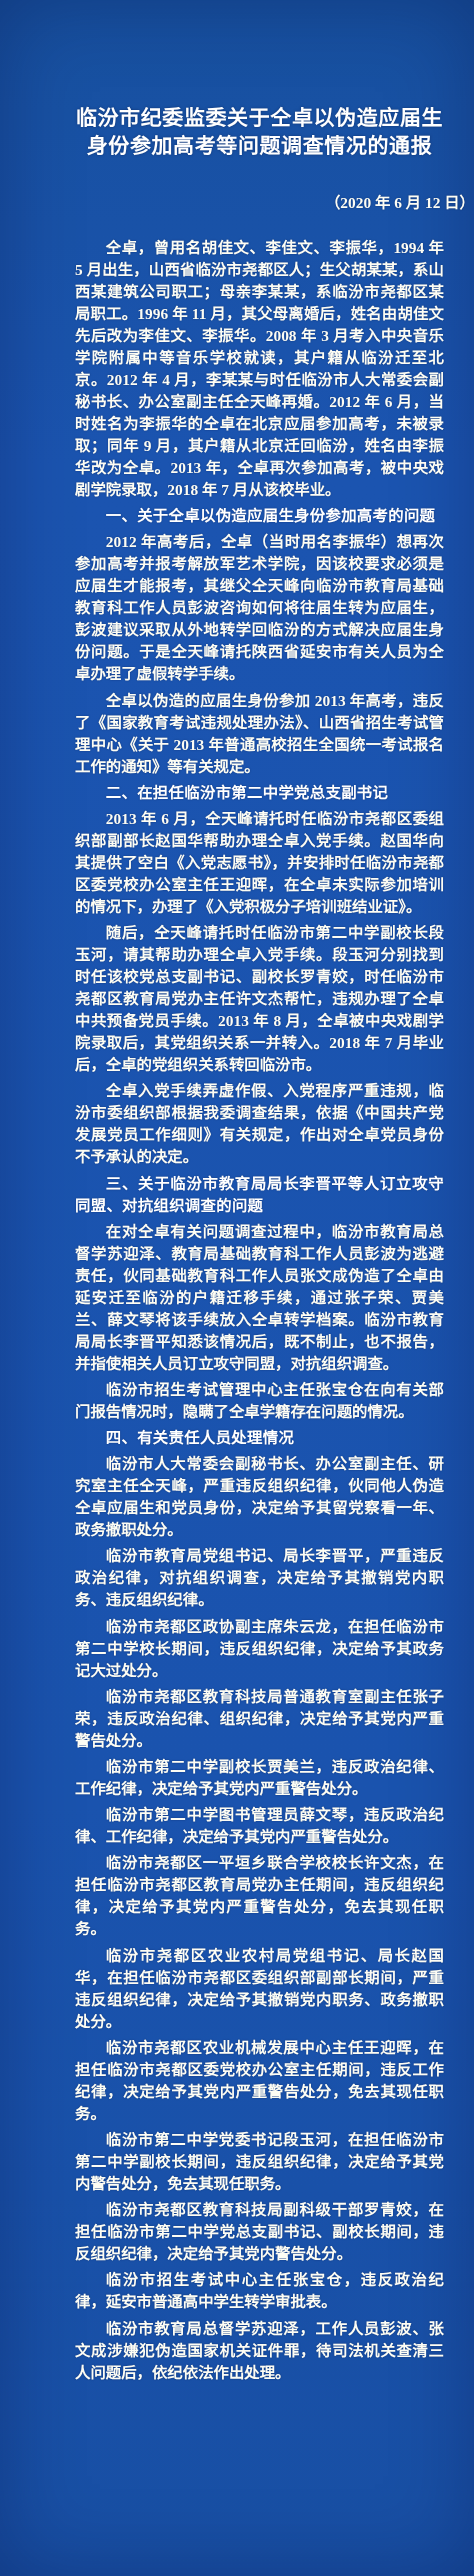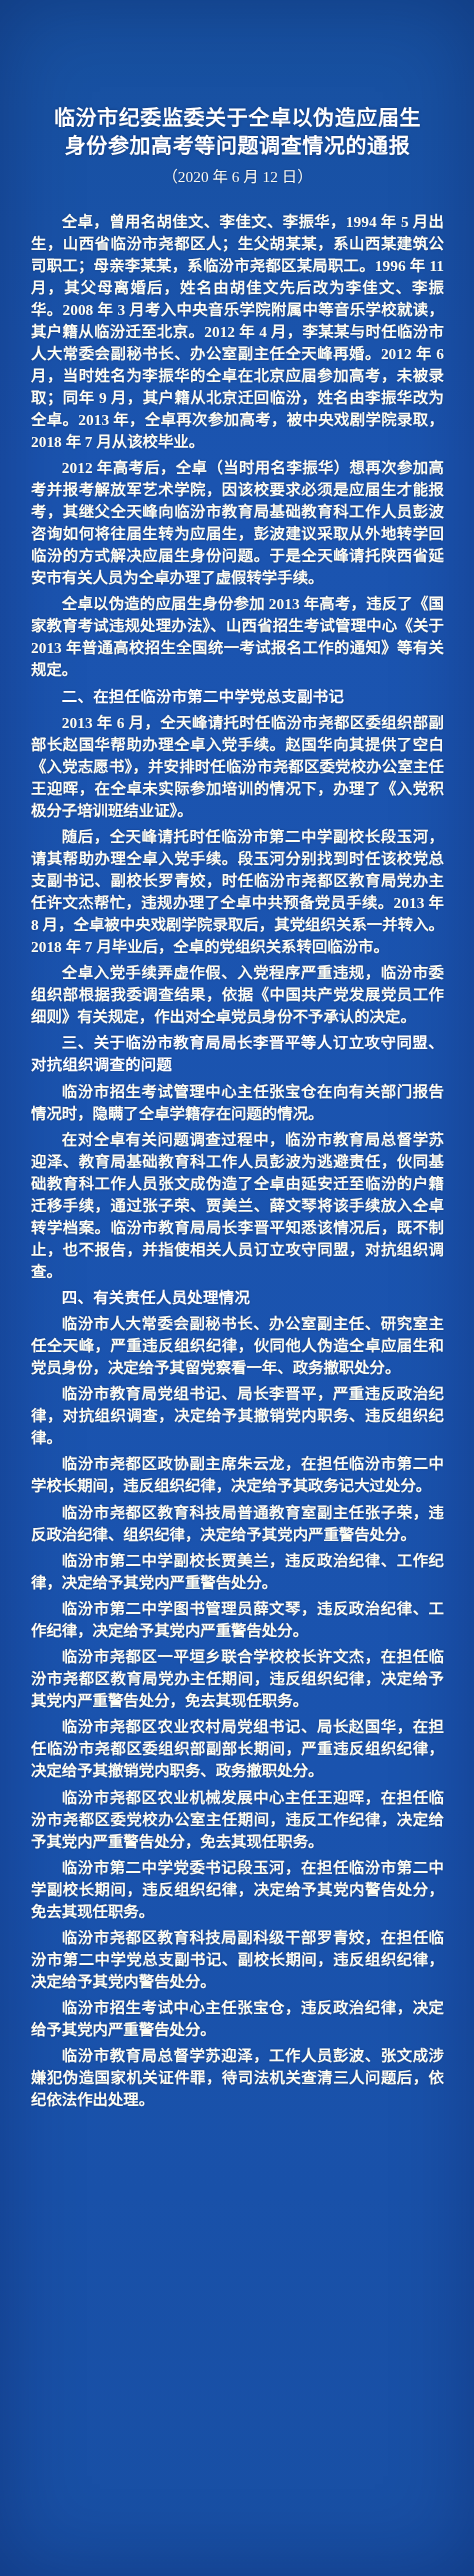--- a/index.html
+++ b/index.html
@@ -7,36 +7,37 @@
     position: relative;
     width: 475px;
     height: 2576px;
     background-color: #1a52ab;
     background-image: linear-gradient(180deg, #17509f 0%, #1b54b0 18%, #1a53ae 70%, #184fa4 100%);
     box-shadow: inset 0 0 83px rgba(0,0,45,.28);
     overflow: hidden;
     box-sizing: border-box;
     font-family: "Liberation Serif", "DejaVu Serif", serif;
     color: #fdfdf4;
+    padding-left: 44px;
   }
   .title {
     margin: 104px 21.4px 0;
     text-align: center;
     font-size: 21px;
     line-height: 28px;
     font-weight: bold;
     color: #ffffff;
     letter-spacing: 0.6px;
     text-shadow: 0 0 2.4px rgba(6,18,58,.5);
   }
   .date {
-    margin-top: 4px;
-    text-align: center;
+    margin-top: 30px;
+    text-align: right;
     font-size: 15.4px;
-    font-weight: normal;
+    font-weight: bold;
     color: #fdfdf4;
     text-shadow: 0 0 1.8px rgba(6,18,58,.45);
   }
   .doc-body {
     margin: 25px 31px 0;
     font-size: 15.4px;
     line-height: 22px;
     font-weight: bold;
     text-align: justify;
     text-justify: inter-ideograph;
@@ -49,38 +50,39 @@
 <body>
 
 <div class="page">
   <h1 class="title">
     <span>临汾市纪委监委关于仝卓以伪造应届生</span><br>
     <span>身份参加高考等问题调查情况的通报</span>
   </h1>
   <div class="date">（2020 年 6 月 12 日）</div>
   <div class="doc-body" id="doc-body">
       <p class="para">仝卓，曾用名胡佳文、李佳文、李振华，1994 年 5 月出生，山西省临汾市尧都区人；生父胡某某，系山西某建筑公司职工；母亲李某某，系临汾市尧都区某局职工。1996 年 11 月，其父母离婚后，姓名由胡佳文先后改为李佳文、李振华。2008 年 3 月考入中央音乐学院附属中等音乐学校就读，其户籍从临汾迁至北京。2012 年 4 月，李某某与时任临汾市人大常委会副秘书长、办公室副主任仝天峰再婚。2012 年 6 月，当时姓名为李振华的仝卓在北京应届参加高考，未被录取；同年 9 月，其户籍从北京迁回临汾，姓名由李振华改为仝卓。2013 年，仝卓再次参加高考，被中央戏剧学院录取，2018 年 7 月从该校毕业。</p>
+      <p class="heading">一、关于仝卓以伪造应届生身份参加高考的问题</p>
       <p class="para">2012 年高考后，仝卓（当时用名李振华）想再次参加高考并报考解放军艺术学院，因该校要求必须是应届生才能报考，其继父仝天峰向临汾市教育局基础教育科工作人员彭波咨询如何将往届生转为应届生，彭波建议采取从外地转学回临汾的方式解决应届生身份问题。于是仝天峰请托陕西省延安市有关人员为仝卓办理了虚假转学手续。</p>
       <p class="para">仝卓以伪造的应届生身份参加 2013 年高考，违反了《国家教育考试违规处理办法》、山西省招生考试管理中心《关于 2013 年普通高校招生全国统一考试报名工作的通知》等有关规定。</p>
       <p class="heading">二、在担任临汾市第二中学党总支副书记</p>
       <p class="para">2013 年 6 月，仝天峰请托时任临汾市尧都区委组织部副部长赵国华帮助办理仝卓入党手续。赵国华向其提供了空白《入党志愿书》，并安排时任临汾市尧都区委党校办公室主任王迎晖，在仝卓未实际参加培训的情况下，办理了《入党积极分子培训班结业证》。</p>
       <p class="para">随后，仝天峰请托时任临汾市第二中学副校长段玉河，请其帮助办理仝卓入党手续。段玉河分别找到时任该校党总支副书记、副校长罗青姣，时任临汾市尧都区教育局党办主任许文杰帮忙，违规办理了仝卓中共预备党员手续。2013 年 8 月，仝卓被中央戏剧学院录取后，其党组织关系一并转入。2018 年 7 月毕业后，仝卓的党组织关系转回临汾市。</p>
       <p class="para">仝卓入党手续弄虚作假、入党程序严重违规，临汾市委组织部根据我委调查结果，依据《中国共产党发展党员工作细则》有关规定，作出对仝卓党员身份不予承认的决定。</p>
       <p class="heading">三、关于临汾市教育局局长李晋平等人订立攻守同盟、对抗组织调查的问题</p>
+      <p class="para">在对仝卓有关问题调查过程中，临汾市教育局总督学苏迎泽、教育局基础教育科工作人员彭波为逃避责任，伙同基础教育科工作人员张文成伪造了仝卓由延安迁至临汾的户籍迁移手续，通过张子荣、贾美兰、薛文琴将该手续放入仝卓转学档案。临汾市教育局局长李晋平知悉该情况后，既不制止，也不报告，并指使相关人员订立攻守同盟，对抗组织调查。</p>
       <p class="para">临汾市招生考试管理中心主任张宝仓在向有关部门报告情况时，隐瞒了仝卓学籍存在问题的情况。</p>
-      <p class="para">在对仝卓有关问题调查过程中，临汾市教育局总督学苏迎泽、教育局基础教育科工作人员彭波为逃避责任，伙同基础教育科工作人员张文成伪造了仝卓由延安迁至临汾的户籍迁移手续，通过张子荣、贾美兰、薛文琴将该手续放入仝卓转学档案。临汾市教育局局长李晋平知悉该情况后，既不制止，也不报告，并指使相关人员订立攻守同盟，对抗组织调查。</p>
       <p class="heading">四、有关责任人员处理情况</p>
       <p class="para">临汾市人大常委会副秘书长、办公室副主任、研究室主任仝天峰，严重违反组织纪律，伙同他人伪造仝卓应届生和党员身份，决定给予其留党察看一年、政务撤职处分。</p>
       <p class="para">临汾市教育局党组书记、局长李晋平，严重违反政治纪律，对抗组织调查，决定给予其撤销党内职务、违反组织纪律。</p>
       <p class="para">临汾市尧都区政协副主席朱云龙，在担任临汾市第二中学校长期间，违反组织纪律，决定给予其政务记大过处分。</p>
       <p class="para">临汾市尧都区教育科技局普通教育室副主任张子荣，违反政治纪律、组织纪律，决定给予其党内严重警告处分。</p>
       <p class="para">临汾市第二中学副校长贾美兰，违反政治纪律、工作纪律，决定给予其党内严重警告处分。</p>
       <p class="para">临汾市第二中学图书管理员薛文琴，违反政治纪律、工作纪律，决定给予其党内严重警告处分。</p>
       <p class="para">临汾市尧都区一平垣乡联合学校校长许文杰，在担任临汾市尧都区教育局党办主任期间，违反组织纪律，决定给予其党内严重警告处分，免去其现任职务。</p>
       <p class="para">临汾市尧都区农业农村局党组书记、局长赵国华，在担任临汾市尧都区委组织部副部长期间，严重违反组织纪律，决定给予其撤销党内职务、政务撤职处分。</p>
       <p class="para">临汾市尧都区农业机械发展中心主任王迎晖，在担任临汾市尧都区委党校办公室主任期间，违反工作纪律，决定给予其党内严重警告处分，免去其现任职务。</p>
       <p class="para">临汾市第二中学党委书记段玉河，在担任临汾市第二中学副校长期间，违反组织纪律，决定给予其党内警告处分，免去其现任职务。</p>
       <p class="para">临汾市尧都区教育科技局副科级干部罗青姣，在担任临汾市第二中学党总支副书记、副校长期间，违反组织纪律，决定给予其党内警告处分。</p>
-      <p class="para">临汾市招生考试中心主任张宝仓，违反政治纪律，决定给予其党内严重警告处分。</p>
+      <p class="para">临汾市招生考试中心主任张宝仓，违反政治纪律，延安市普通高中学生转学审批表。</p>
       <p class="para">临汾市教育局总督学苏迎泽，工作人员彭波、张文成涉嫌犯伪造国家机关证件罪，待司法机关查清三人问题后，依纪依法作出处理。</p>
     </div>
 </div>
 
 
 </body></html>

